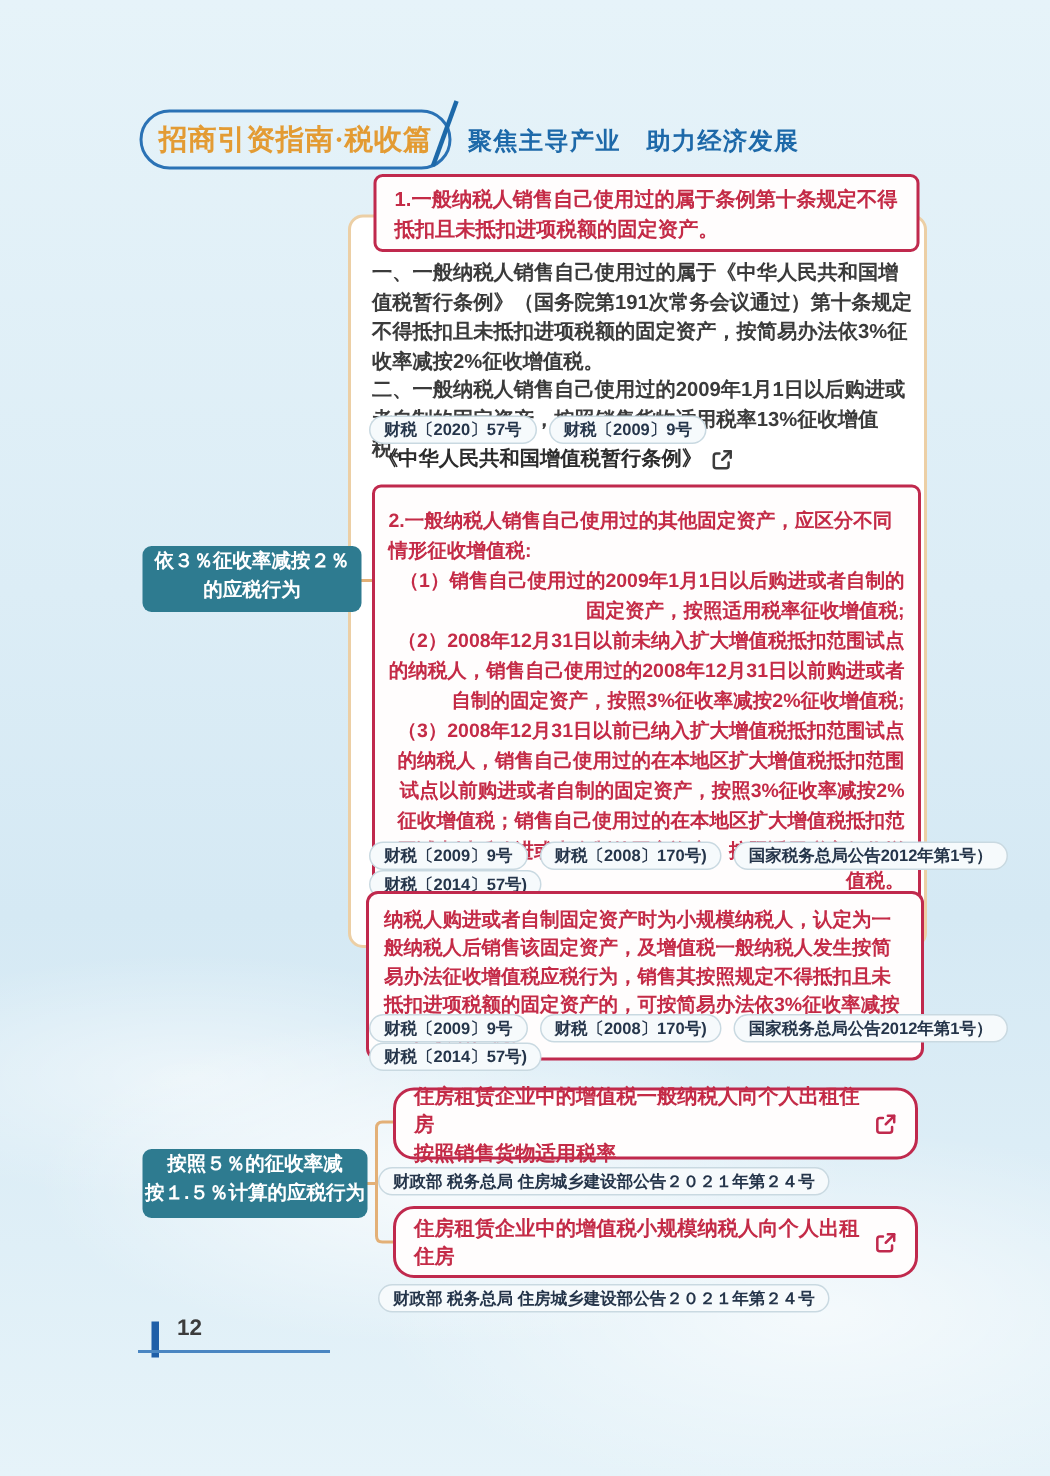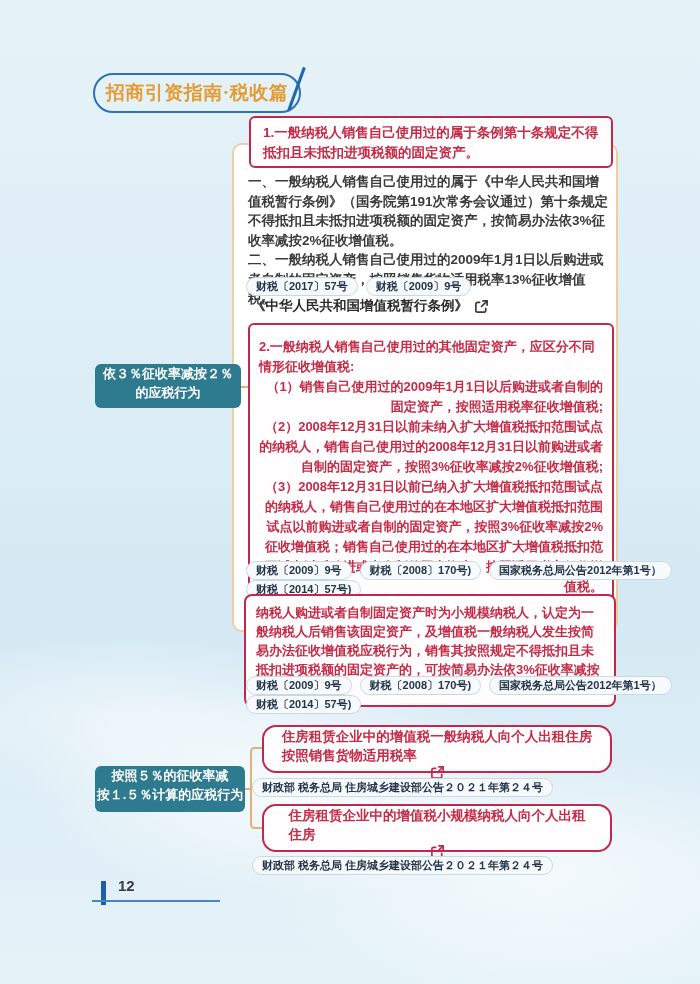--- a/index.html
+++ b/index.html
@@ -25,21 +25,21 @@
 
   
   .redbox{position:absolute;background:#fffdfd;border:2px solid #c0294d;box-sizing:border-box;
     color:#c42b47;font-weight:600;}
   .box1{left:249px;top:116px;width:364px;height:52px;border-radius:6px;padding:5px 12px;font-size:13.5px;line-height:20px;}
   .box2{left:248px;top:323px;width:366px;border-radius:6px;padding:12px 9px;font-size:13px;line-height:20px;}
   .box2 p{margin:0;}
   .box2 p.sub{text-indent:.4em;text-align:right;}
   .box3{left:244px;top:594px;width:372px;border-radius:8px;padding:7px 10px;font-size:13px;line-height:19px;}
   .roundbox{left:262px;width:350px;height:48px;border-radius:14px;display:flex;align-items:center;
-    padding:0 12px;font-size:13.5px;line-height:19px;flex-direction:column;}
+    padding:0 12px;font-size:13.5px;line-height:19px;}
   .box4{top:725px;}
   .box5{top:804px;}
   .roundbox .txt{flex:1;}
 
   
   .bodytext{position:absolute;left:248px;top:172px;width:362px;font-size:13.5px;font-weight:600;
     color:#3b3b3b;line-height:19.5px;}
   .bodytext p{margin:0;}
 
   
@@ -82,34 +82,35 @@
 </style>
 </head>
 <body>
 
 <div class="page">
 
   <div class="title-pill">
     <span class="title-text">招商引资指南·税收篇</span>
   </div>
   <div class="slash"></div>
+  <span class="subtitle">聚焦主导产业　助力经济发展</span>
 
   <div class="panel"></div>
 
   <div class="redbox box1 z1">
     <span>1.一般纳税人销售自己使用过的属于条例第十条规定不得抵扣且未抵扣进项税额的固定资产。</span>
   </div>
 
   <div class="bodytext z1">
     <p>一、一般纳税人销售自己使用过的属于《中华人民共和国增值税暂行条例》（国务院第191次常务会议通过）第十条规定不得抵扣且未抵扣进项税额的固定资产，按简易办法依3%征收率减按2%征收增值税。</p>
     <p>二、一般纳税人销售自己使用过的2009年1月1日以后购进或者自制的固定资产，按照销售货物适用税率13%征收增值税。</p>
   </div>
 
   <div class="badges badges1 z1">
-    <span class="badge">财税〔2017〕57号</span>
+    <span class="badge">财税〔2020〕57号</span>
     <span class="badge">财税〔2009〕9号</span>
   </div>
 
   <div class="linkrow z1">
     <span>《中华人民共和国增值税暂行条例》</span>
     <svg class="ext dark" viewBox="0 0 16 16">
       <path d="M6 3.5 H3.8 A1.8 1.8 0 0 0 2 5.3 V12.2 A1.8 1.8 0 0 0 3.8 14 H10.7 A1.8 1.8 0 0 0 12.5 12.2 V10"></path>
       <path d="M9.5 2 H14 V6.5"></path>
       <path d="M14 2 L8 8"></path>
     </svg>

